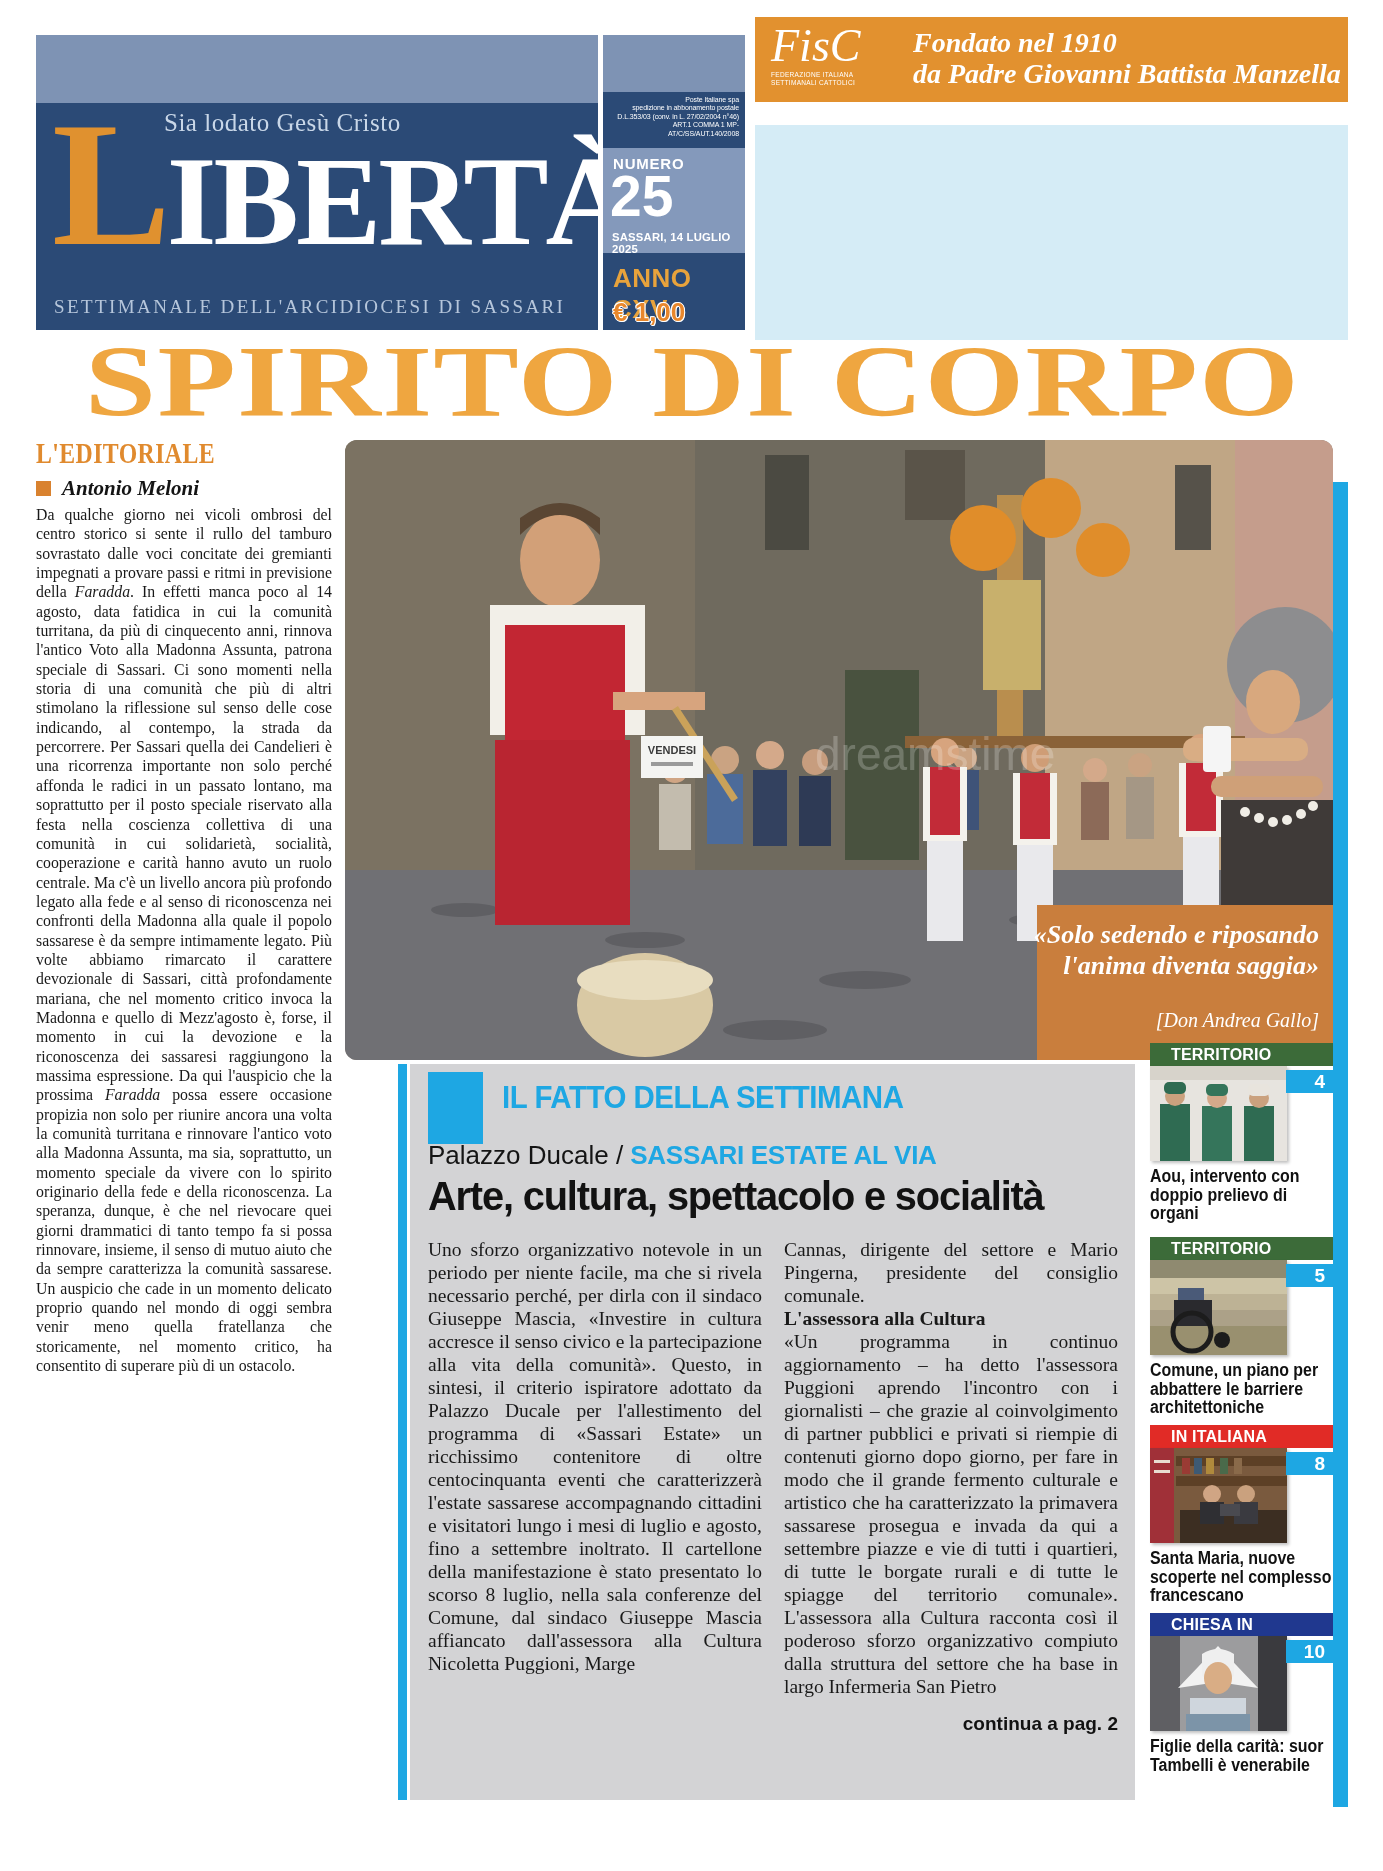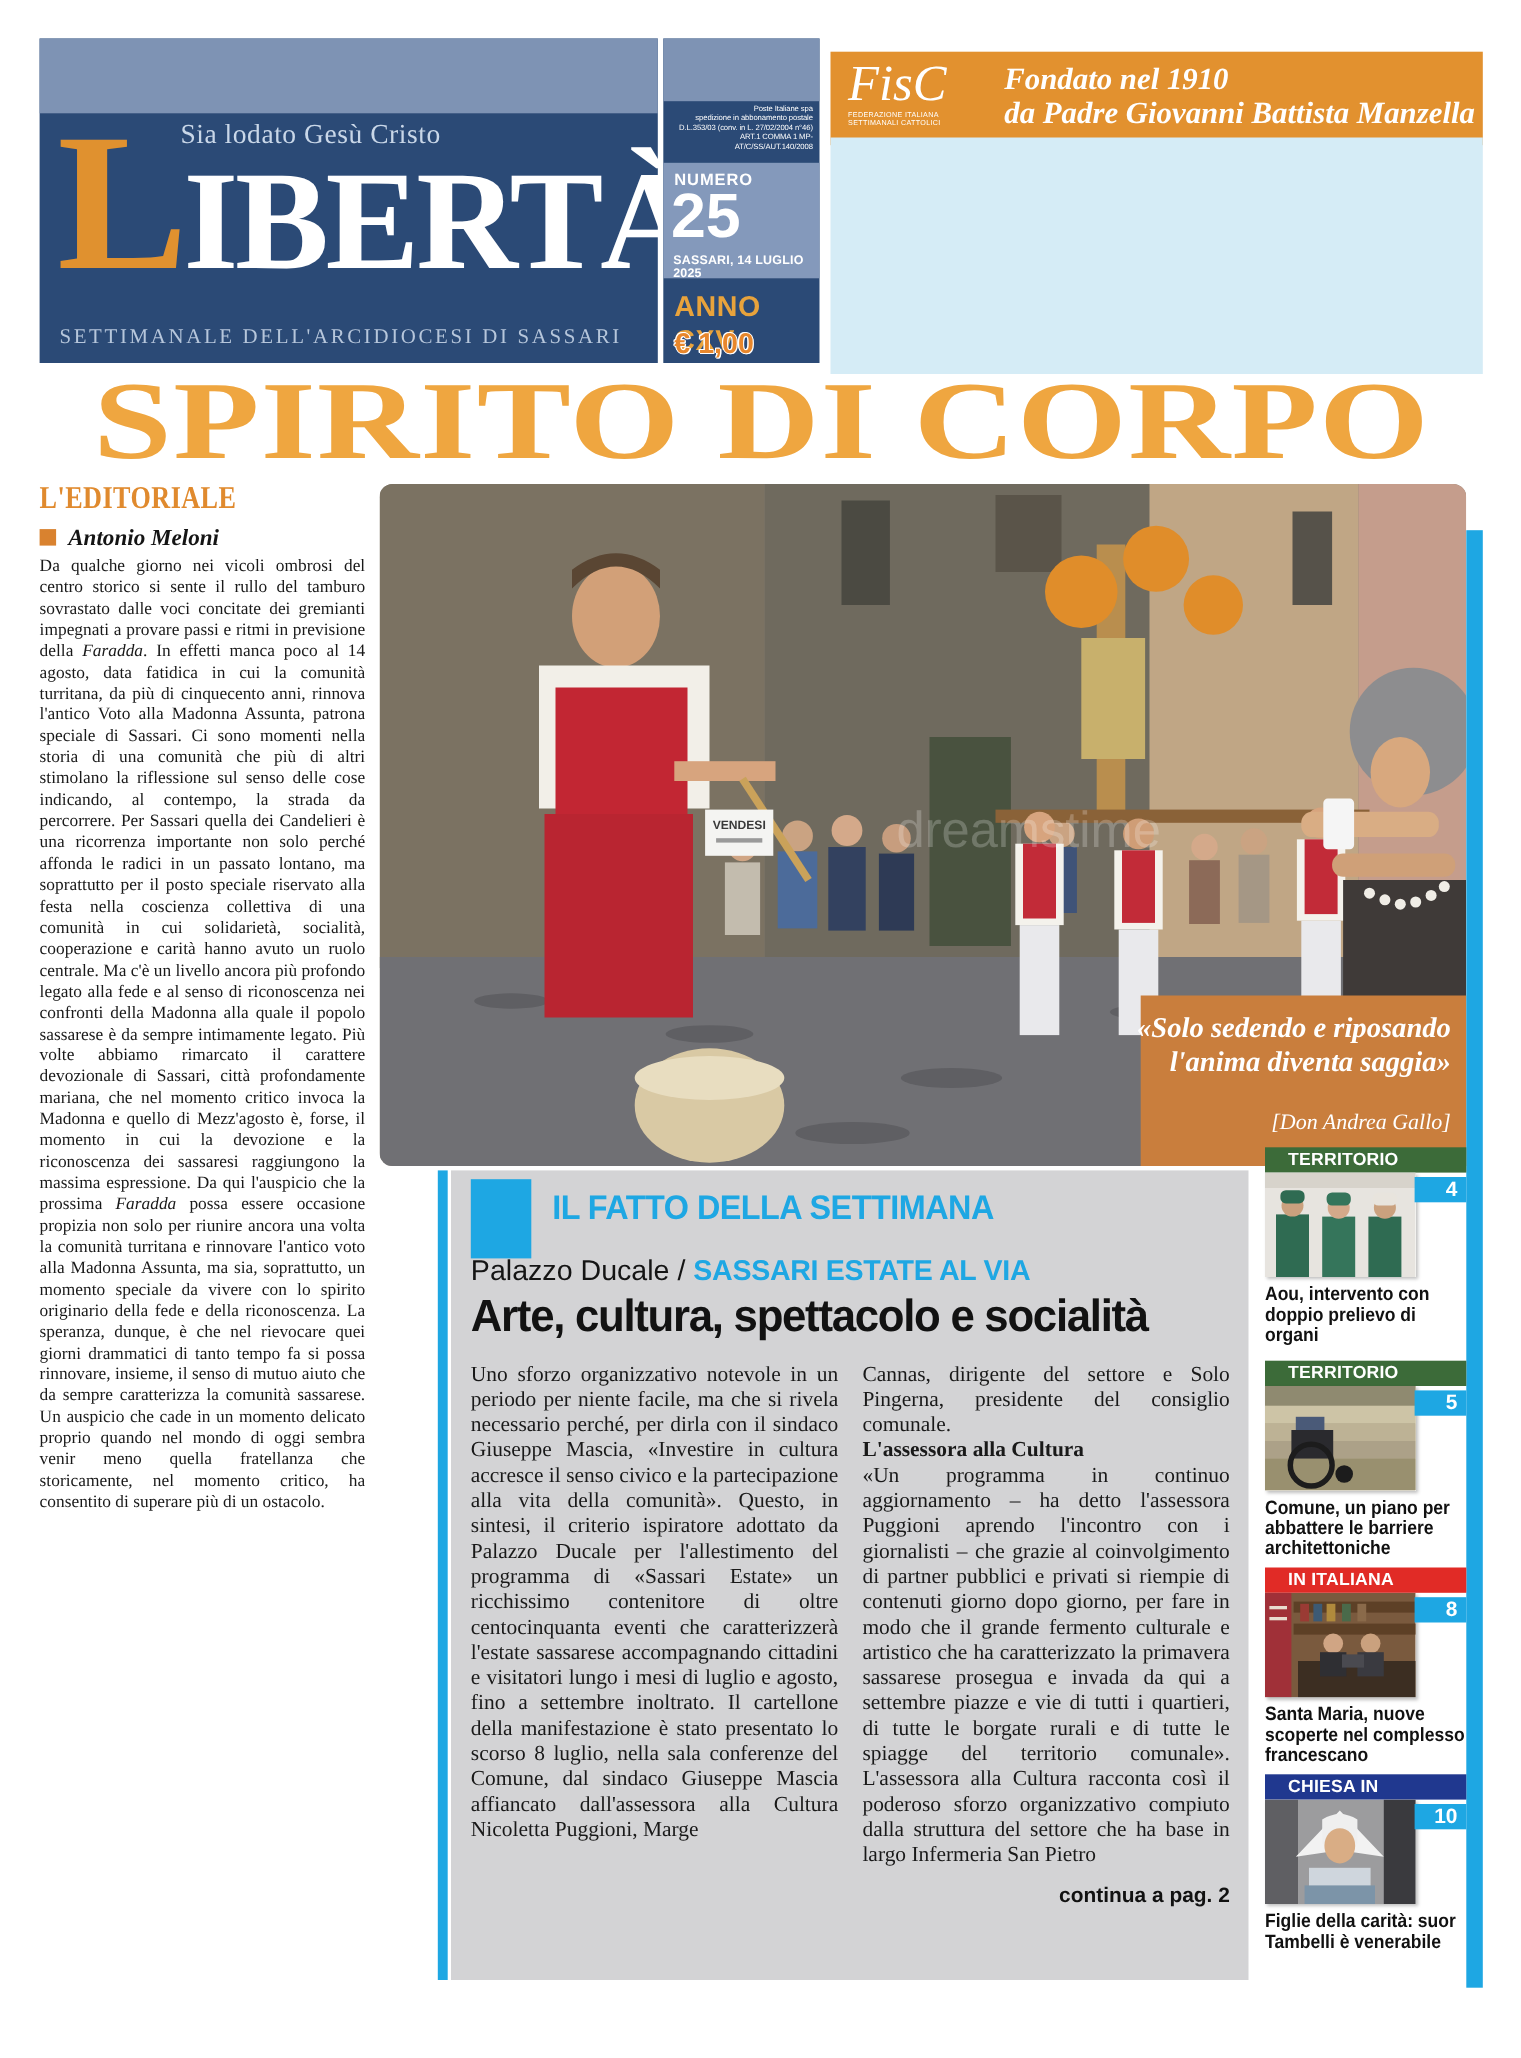--- a/index.html
+++ b/index.html
@@ -20,21 +20,21 @@
   .mid-band-top { left:0; top:0; width:142px; height:57px; background:#7e93b4; }
   .postal { right:6px; top:61px; width:132px; text-align:right; font-family:"Liberation Sans", sans-serif; font-size:7px; line-height:8.4px; color:#fff; letter-spacing:-.1px; }
   .numero-box { left:0; top:113px; width:142px; height:105px; background:#8499bb; font-family:"Liberation Sans", sans-serif; color:#fff; }
   .numero-label { left:10px; top:7px; font-size:15px; font-weight:bold; letter-spacing:.8px; }
   .numero-value { left:7px; top:15px; font-size:57px; font-weight:bold; }
   .date-line { left:9px; top:83px; font-size:11.3px; font-weight:bold; letter-spacing:.2px; }
   .anno { left:10px; top:228px; font-family:"Liberation Sans", sans-serif; font-size:26px; font-weight:bold; color:#e8a33c; letter-spacing:.5px; }
   .price { left:10px; top:262px; font-family:"Liberation Sans", sans-serif; font-size:26px; font-weight:bold; color:#e8872c;
            text-shadow:-1px 0 #fff,1px 0 #fff,0 -1px #fff,0 1px #fff,-1px -1px #fff,1px 1px #fff; }
 
-  .fisc-banner { left:755px; top:47px; width:593px; height:85px; background:#e2912f; color:#fff;padding-left:44px; }
+  .fisc-banner { left:755px; top:17px; width:593px; height:85px; background:#e2912f; color:#fff;padding-left:44px; }
   .fisc-logo { left:16px; top:4px; width:130px; }
   .fisc-monogram { font-size:46px; font-style:italic; line-height:50px; }
   .fisc-org { font-family:"Liberation Sans", sans-serif; font-size:6.5px; line-height:7.5px; letter-spacing:.3px; }
   .founded { left:158px; top:10px; font-style:italic; font-weight:bold; font-size:28px; line-height:31px; }
 
   .ad-box { left:755px; top:125px; width:593px; height:215px; background:#d5ecf6; }
 
   
   .headline { left:36px; top:330px; width:1312px; height:110px; text-align:center; white-space:nowrap; }
   .headline > span { display:inline-block; transform:scaleX(1.27); transform-origin:center; font-size:101px; font-weight:bold; color:#efa640; line-height:104px; letter-spacing:1px; }
@@ -247,21 +247,21 @@
       <span class="overline-black">Palazzo Ducale / </span><span class="overline-cyan">SASSARI ESTATE AL VIA</span>
     </div>
     <div class="abs kicker">
       <span>IL FATTO DELLA SETTIMANA</span>
     </div>
     <div class="abs f-title">
       <span>Arte, cultura, spettacolo e socialità</span>
     </div>
     <div class="abs f-col f-col1">Uno sforzo organizzativo notevole in un periodo per niente facile, ma che si rivela necessario perché, per dirla con il sindaco Giuseppe Mascia, «Investire in cultura accresce il senso civico e la partecipazione alla vita della comunità». Questo, in sintesi, il criterio ispiratore adottato da Palazzo Ducale per l'allestimento del programma di «Sassari Estate» un ricchissimo contenitore di oltre centocinquanta eventi che caratterizzerà l'estate sassarese accompagnando cittadini e visitatori lungo i mesi di luglio e agosto, fino a settembre inoltrato. Il cartellone della manifestazione è stato presentato lo scorso 8 luglio, nella sala conferenze del Comune, dal sindaco Giuseppe Mascia affiancato dall'assessora alla Cultura Nicoletta Puggioni, Marge</div>
     <div class="abs f-col f-col2">
-      <div>Cannas, dirigente del settore e Solo Pingerna, presidente del consiglio comunale.</div>
+      <div>Cannas, dirigente del settore e Mario Pingerna, presidente del consiglio comunale.</div>
       <div class="f-subhead">L'assessora alla Cultura</div>
       <div>«Un programma in continuo aggiornamento – ha detto l'assessora Puggioni aprendo l'incontro con i giornalisti – che grazie al coinvolgimento di partner pubblici e privati si riempie di contenuti giorno dopo giorno, per fare in modo che il grande fermento culturale e artistico che ha caratterizzato la primavera sassarese prosegua e invada da qui a settembre piazze e vie di tutti i quartieri, di tutte le borgate rurali e di tutte le spiagge del territorio comunale». L'assessora alla Cultura racconta così il poderoso sforzo organizzativo compiuto dalla struttura del settore che ha base in largo Infermeria San Pietro</div>
       <div class="continua">continua a pag. 2</div>
     </div>
   </div>
 
   <div class="abs sb-item it1">
     <div class="sb-bar bar-green">TERRITORIO</div>
     <div class="sb-photo">
       <svg width="137" height="95" viewBox="0 0 137 95" xmlns="http://www.w3.org/2000/svg">

